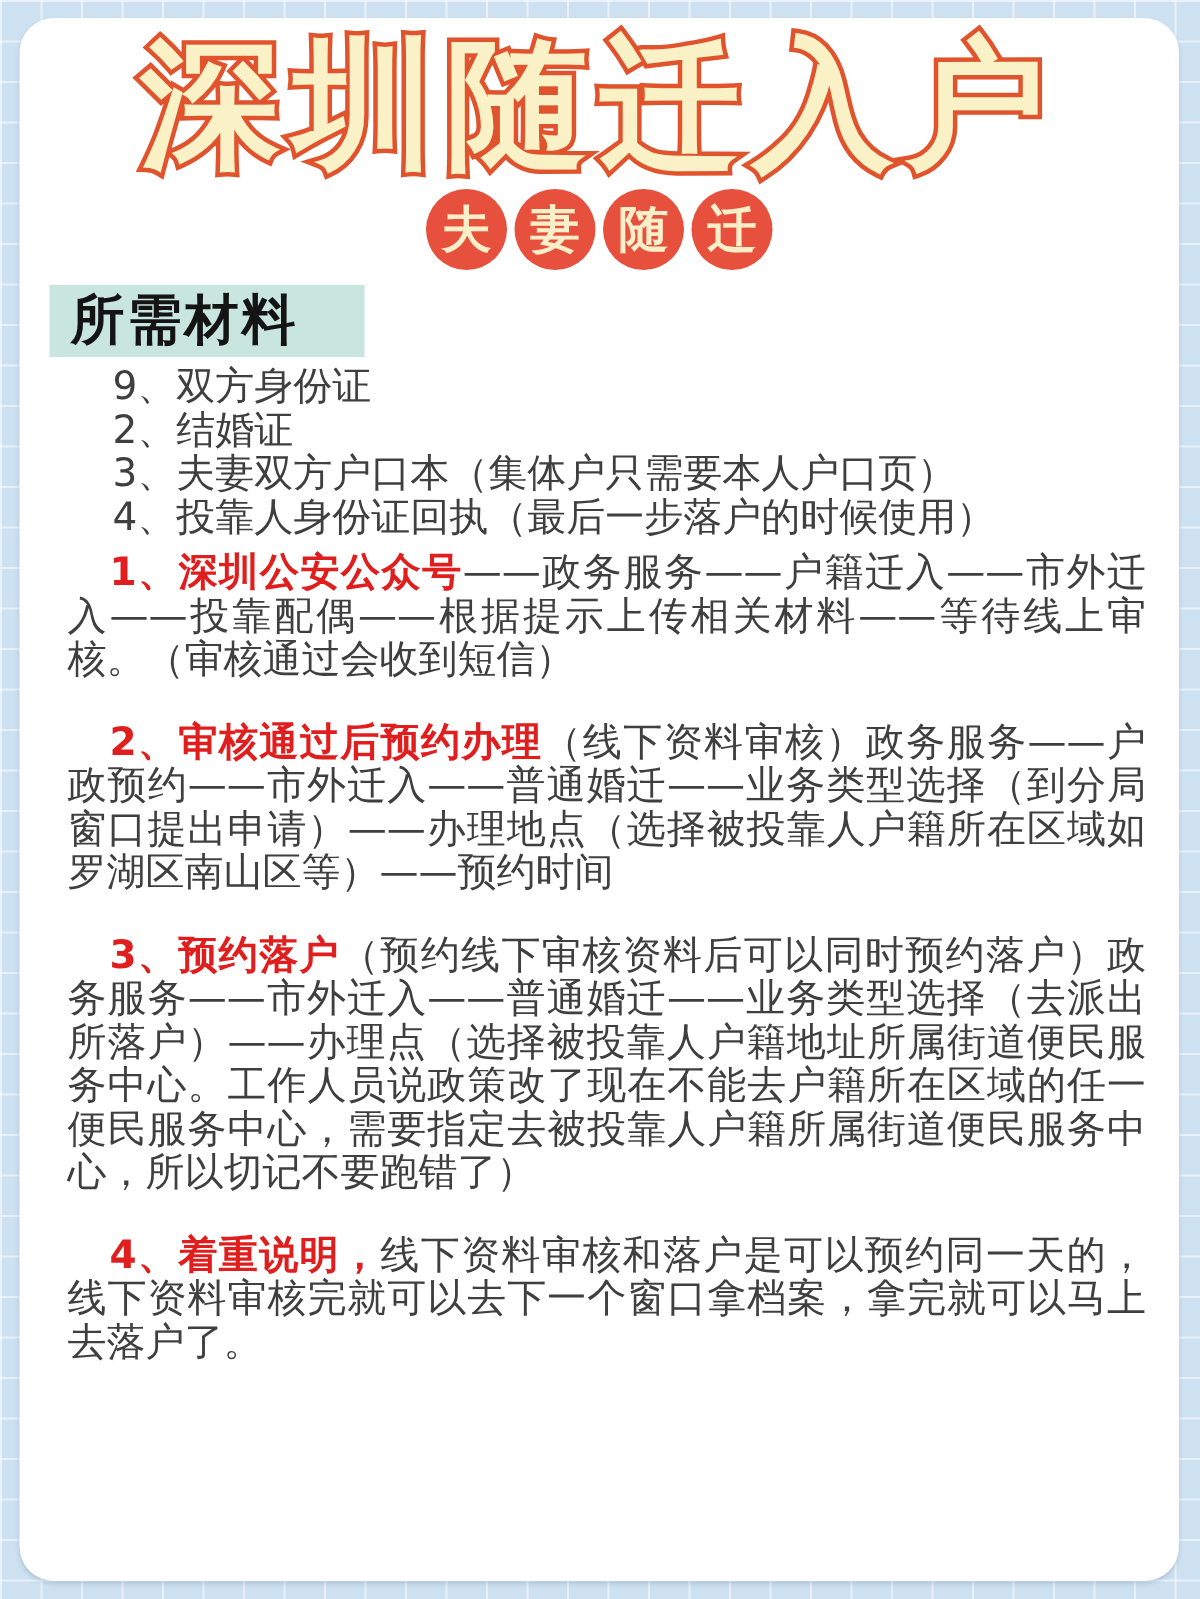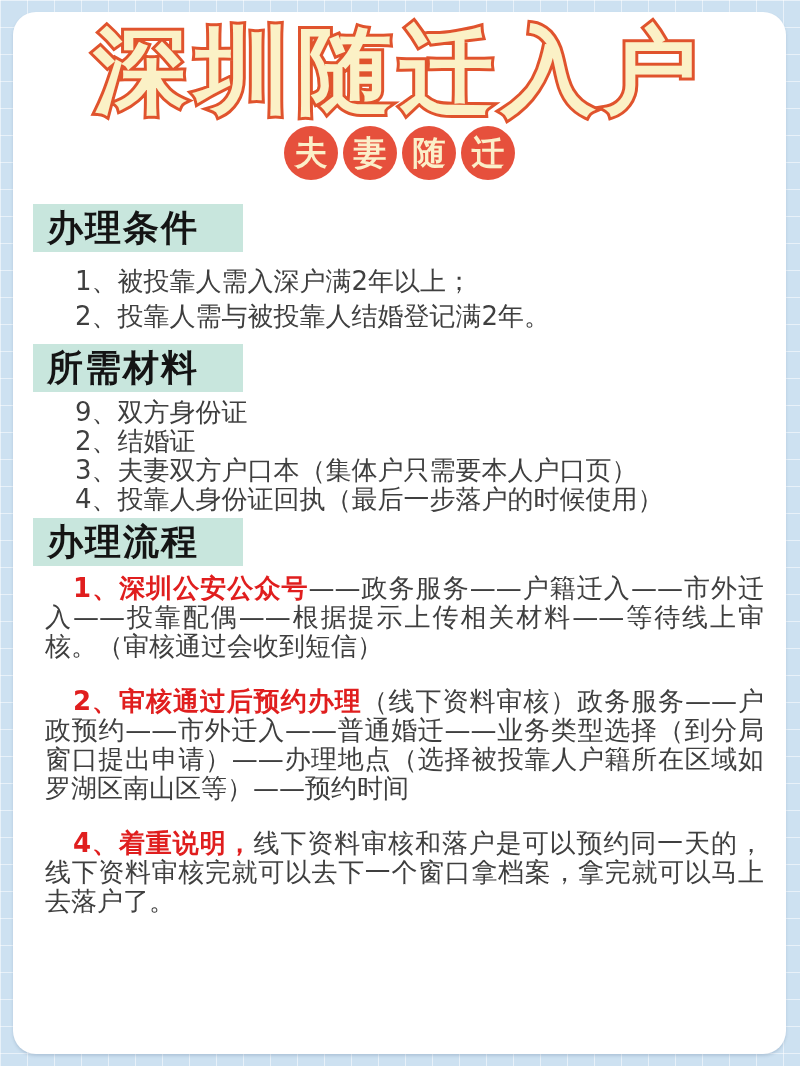--- a/index.html
+++ b/index.html
@@ -66,44 +66,37 @@
 
   <div class="main-title">深圳随迁入户</div>
 
   <div class="badge-row">
     <span class="badge-circle">夫</span>
     <span class="badge-circle">妻</span>
     <span class="badge-circle">随</span>
     <span class="badge-circle">迁</span>
   </div>
 
-  <div class="section-block">
-    <div class="sec-heading h-conditions">办理条件</div>
-    <ul class="plain-list list-conditions">
-      <li>1、被投靠人需入深户满2年以上；</li>
-      <li>2、投靠人需与被投靠人结婚登记满2年。</li>
-    </ul>
-  </div>
 
   <div class="section-block">
     <div class="sec-heading h-materials">所需材料</div>
     <ul class="plain-list list-materials">
       <li>9、双方身份证</li>
       <li>2、结婚证</li>
       <li>3、夫妻双方户口本（集体户只需要本人户口页）</li>
       <li>4、投靠人身份证回执（最后一步落户的时候使用）</li>
     </ul>
   </div>
 
   <div class="section-block">
-    <div class="sec-heading h-process">办理流程</div>
 
     <p class="step step-1"><span class="lead">1、深圳公安公众号</span><span class="rest">——政务服务——户籍迁入——市外迁入——投靠配偶——根据提示上传相关材料——等待线上审核。（审核通过会收到短信）</span></p>
 
     <p class="step step-2"><span class="lead">2、审核通过后预约办理</span><span class="rest">（线下资料审核）政务服务——户政预约——市外迁入——普通婚迁——业务类型选择（到分局窗口提出申请）——办理地点（选择被投靠人户籍所在区域如罗湖区南山区等）——预约时间</span></p>
 
+    <p class="step step-3"><span class="lead">3、预约落户</span><span class="rest">（预约线下审核资料后可以同时预约落户）政务服务——市外迁入——普通婚迁——业务类型选择（去派出所落户）——办理点（选择被投靠人户籍地址所属街道便民服务中心。工作人员说政策改了现在不能去户籍所在区域的任一便民服务中心，需要指定去被投靠人户籍所属街道便民服务中心，所以切记不要跑错了）</span></p>
 
     <p class="step step-4"><span class="lead">4、着重说明，</span><span class="rest">线下资料审核和落户是可以预约同一天的，线下资料审核完就可以去下一个窗口拿档案，拿完就可以马上去落户了。</span></p>
 
     
   </div>
 
 </div>
 
 </body></html>

